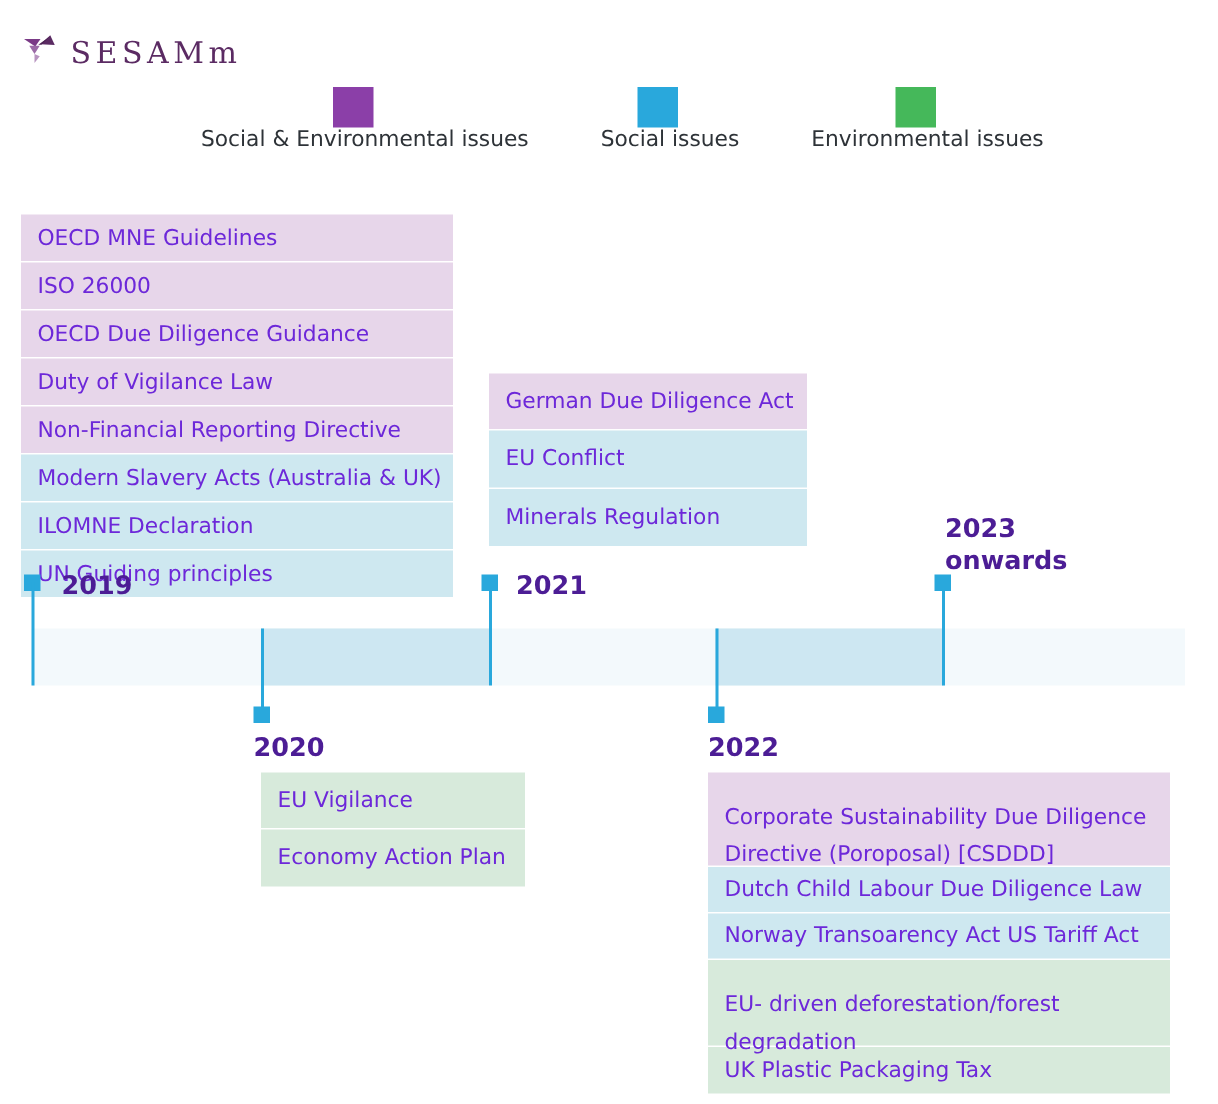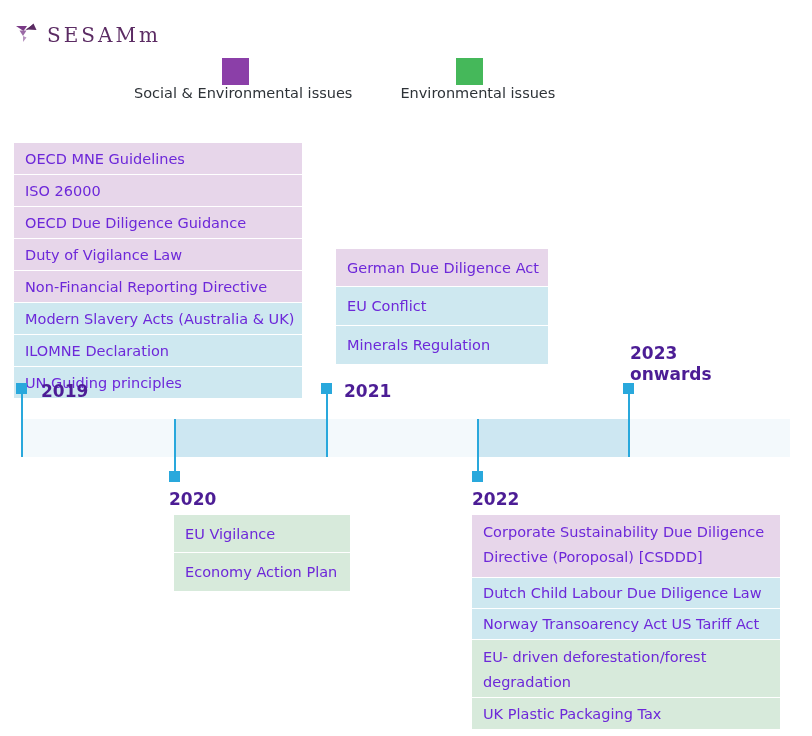--- a/index.html
+++ b/index.html
@@ -72,21 +72,21 @@
     padding: 0 11px;
     display: flex;
     align-items: center;
     font-size: 14.5px;
     color: #6d28d9;
     white-space: nowrap;
     margin-bottom: 1px;
   }
   .row.two-line {
     display: block;
-    padding-top: 5px;
+    padding-top: 18px;
     padding-bottom: 5px;
     white-space: normal;
     line-height: 25px;
   }
   .c-purple { background: #E7D6EA; }
   .c-blue   { background: #CEE8F0; }
   .c-green  { background: #D7EADB; }
 
   
   #axis-bar {
@@ -140,37 +140,41 @@
   </svg>
   <div id="logo-word">SESAMm</div>
 </div>
 
 <div id="legend">
   <div class="legend-item">
     <span class="legend-swatch" style="background:#8B3FA8"></span>
     <span class="legend-label">Social &amp; Environmental issues</span>
   </div>
   <div class="legend-item">
+    <span class="legend-swatch" style="background:#29A8DC"></span>
+    <span class="legend-label">Social issues</span>
+  </div>
+  <div class="legend-item">
     <span class="legend-swatch" style="background:#45B85A"></span>
     <span class="legend-label">Environmental issues</span>
   </div>
 </div>
 
 <div class="block" style="left:14px; top:143px; width:288px;">
   <div class="row c-purple" style="height:31px;">OECD MNE Guidelines</div>
   <div class="row c-purple" style="height:31px;">ISO 26000</div>
   <div class="row c-purple" style="height:31px;">OECD Due Diligence Guidance</div>
   <div class="row c-purple" style="height:31px;">Duty of Vigilance Law</div>
   <div class="row c-purple" style="height:31px;">Non-Financial Reporting Directive</div>
   <div class="row c-blue" style="height:31px;">Modern Slavery Acts (Australia &amp; UK)</div>
   <div class="row c-blue" style="height:31px;">ILOMNE Declaration</div>
   <div class="row c-blue" style="height:31px;">UN Guiding principles</div>
 </div>
 
-<div class="block" style="left:326px; top:249px; width:212px;margin-left:10px;">
+<div class="block" style="left:326px; top:249px; width:212px;">
   <div class="row c-purple" style="height:37px;">German Due Diligence Act</div>
   <div class="row c-blue" style="height:38px;">EU Conflict</div>
   <div class="row c-blue" style="height:38px;">Minerals Regulation</div>
 </div>
 
 <div id="axis-bar">
   <div class="axis-seg" style="left:153px; width:152px;"></div>
   <div class="axis-seg" style="left:456px; width:152px;"></div>
 </div>
 

